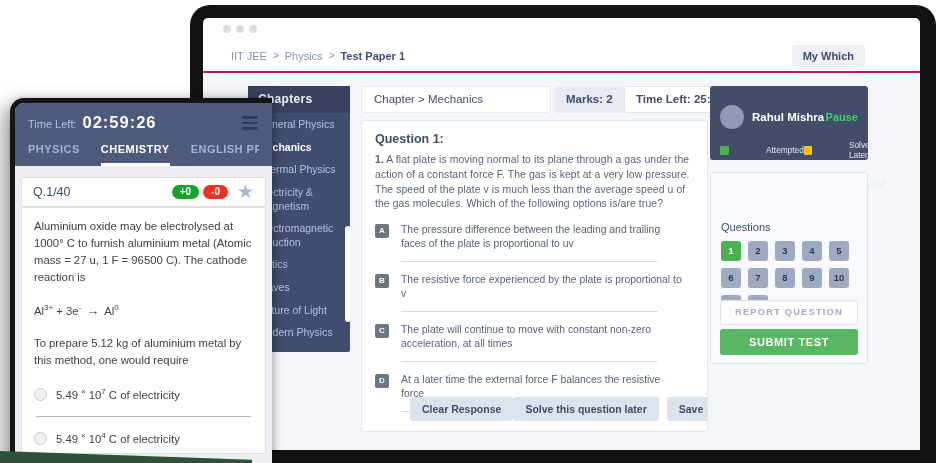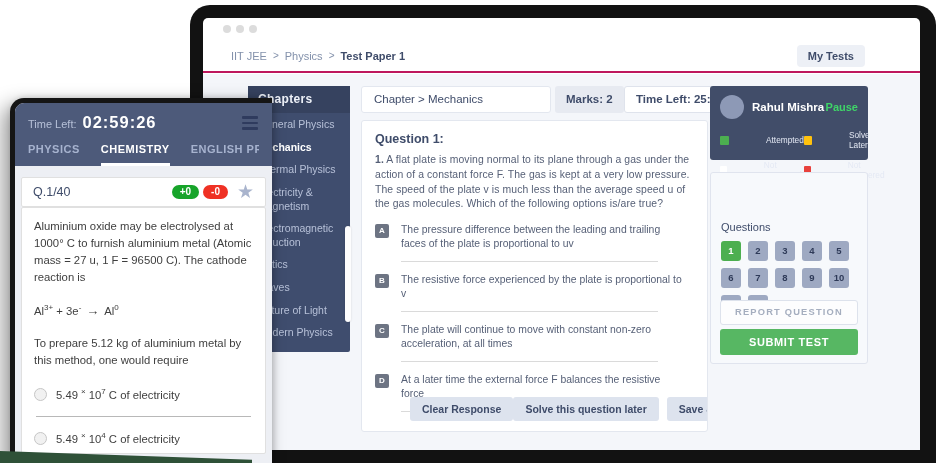--- a/index.html
+++ b/index.html
@@ -40,21 +40,21 @@
   .opt { display:flex; margin-top:11px; }
   .opt-letter { flex:0 0 14px; width:14px; height:14px; background:#6d7483; color:#fff; font-size:8px; font-weight:bold; text-align:center; line-height:14px; border-radius:2px; margin:1px 12px 0 0; }
   .opt-text { font-size:10.4px; color:#555f76; line-height:1.35; width:282px; }
   .opt-div { border-top:1px solid #dadada; margin:10px 36px 0 26px; }
   .btnrow { position:absolute; left:13px; right:13px; bottom:10px; display:flex;padding-left:35px; }
   .gbtn { background:#dde3ee; border-radius:3px; padding:6px 12px; font-size:10.5px; font-weight:bold; color:#3f4c6a; cursor:pointer; white-space:nowrap; }
   .gbtn + .gbtn { margin-left:8px; }
   .btnrow .spacer { flex:1; }
 
   
-  .usercard { position:absolute; left:507px; top:12px; width:158px; height:74px; background:#414d69; border-radius:3px; padding:9px 10px; }
+  .usercard { position:absolute; left:507px; top:12px; width:158px; height:74px; background:#414d69; border-radius:3px; padding:19px 10px; }
   .urow { display:flex; align-items:center; }
   .avatar { width:24px; height:24px; border-radius:50%; background:#8d99b6; }
   .uname { font-size:11.5px; font-weight:bold; color:#fff; margin-left:8px; }
   .pause { margin-left:auto; font-size:11px; font-weight:bold; color:#3fd468; cursor:pointer; }
   .legend { display:grid; grid-template-columns:1fr 1.1fr; row-gap:10px; margin-top:11px; }
   .lg { display:flex; align-items:center; font-size:8.3px; color:#e4e9f4;gap:32px; }
   .lg i { width:9px; height:9px; border-radius:1px; margin-right:5px; }
   .lg.g i { background:#4caf50; } .lg.y i { background:#ffc20e; }
   .lg.w i { background:#ffffff; } .lg.r i { background:#e8413c; }
 
@@ -109,21 +109,21 @@
       <span class="dot"></span>
       <span class="dot"></span>
       <span class="dot"></span>
     </div>
     <div class="d-crumbrow">
       <span class="crumb">IIT JEE</span>
       <span class="crumb-sep">&gt;</span>
       <span class="crumb">Physics</span>
       <span class="crumb-sep">&gt;</span>
       <span class="crumb last">Test Paper 1</span>
-      <span class="mytests">My Tests</span>
+      <span class="mytests">My Which</span>
     </div>
 
     <div class="d-content">
 
       <div class="sidebar">
         <div class="sidebar-title">Chapters</div>
         <div class="chapter">General Physics</div>
         <div class="chapter active">Mechanics</div>
         <div class="chapter">Thermal Physics</div>
         <div class="chapter">Electricity &amp; Magnetism</div>

